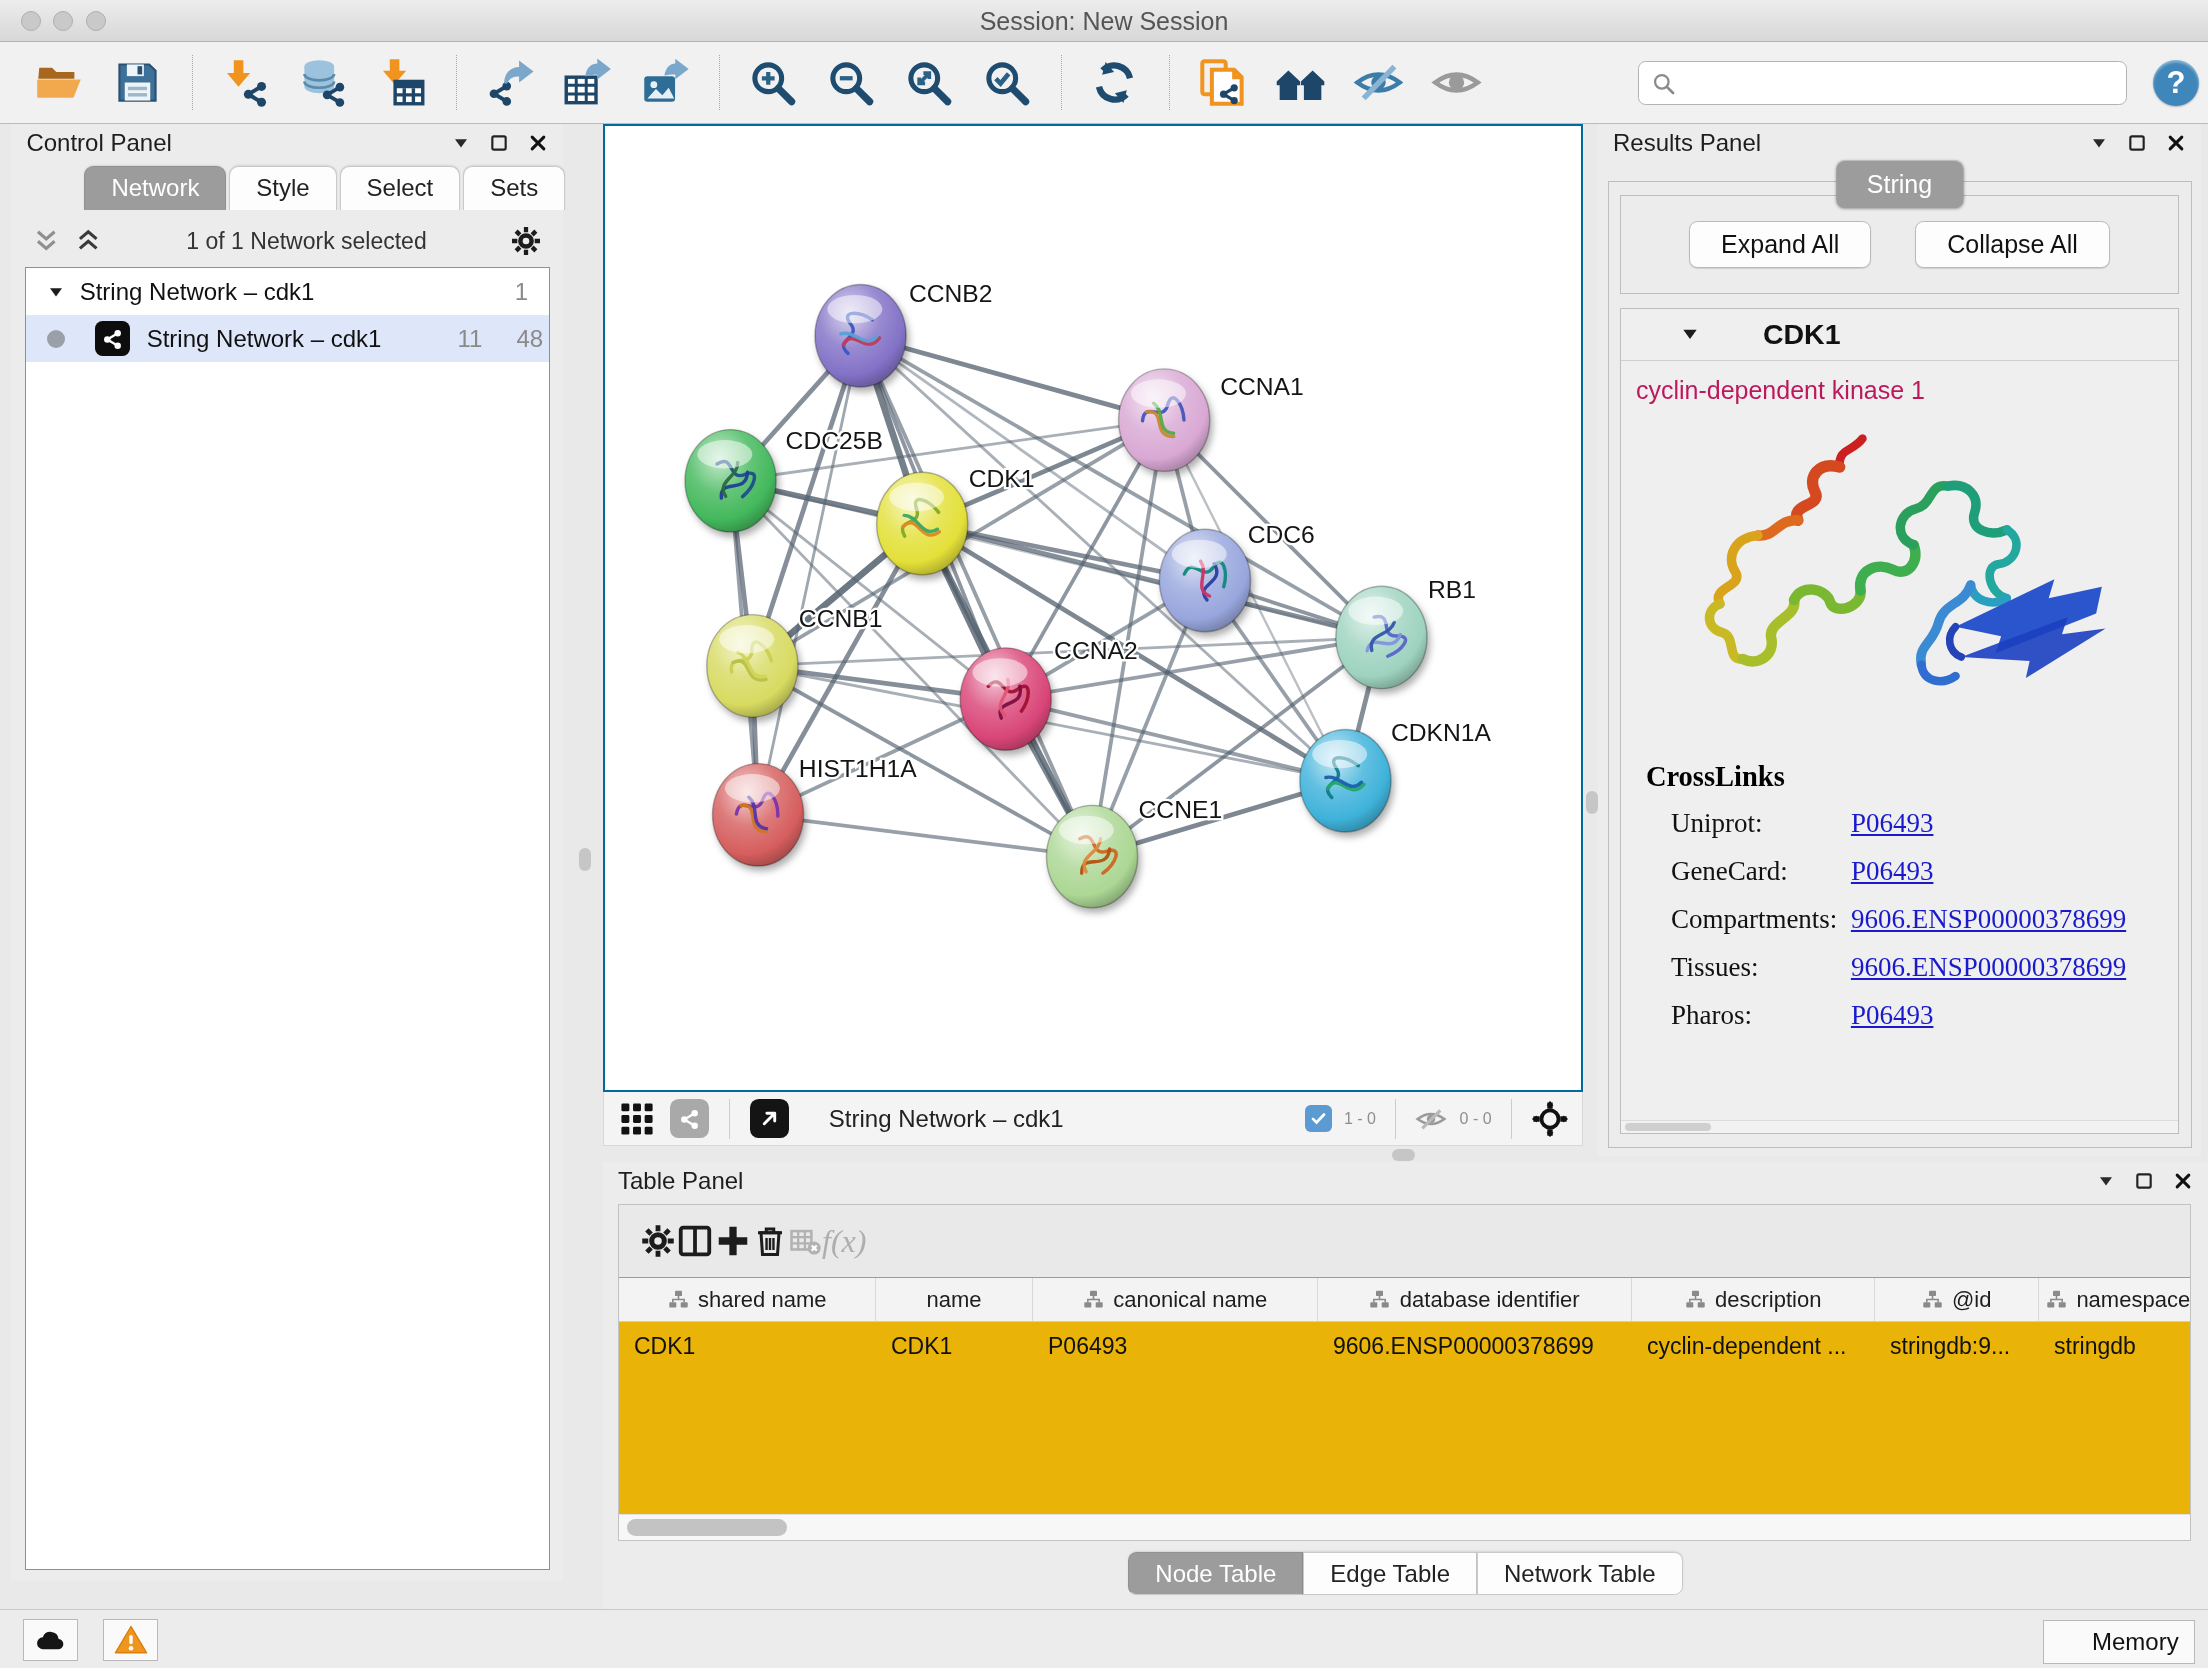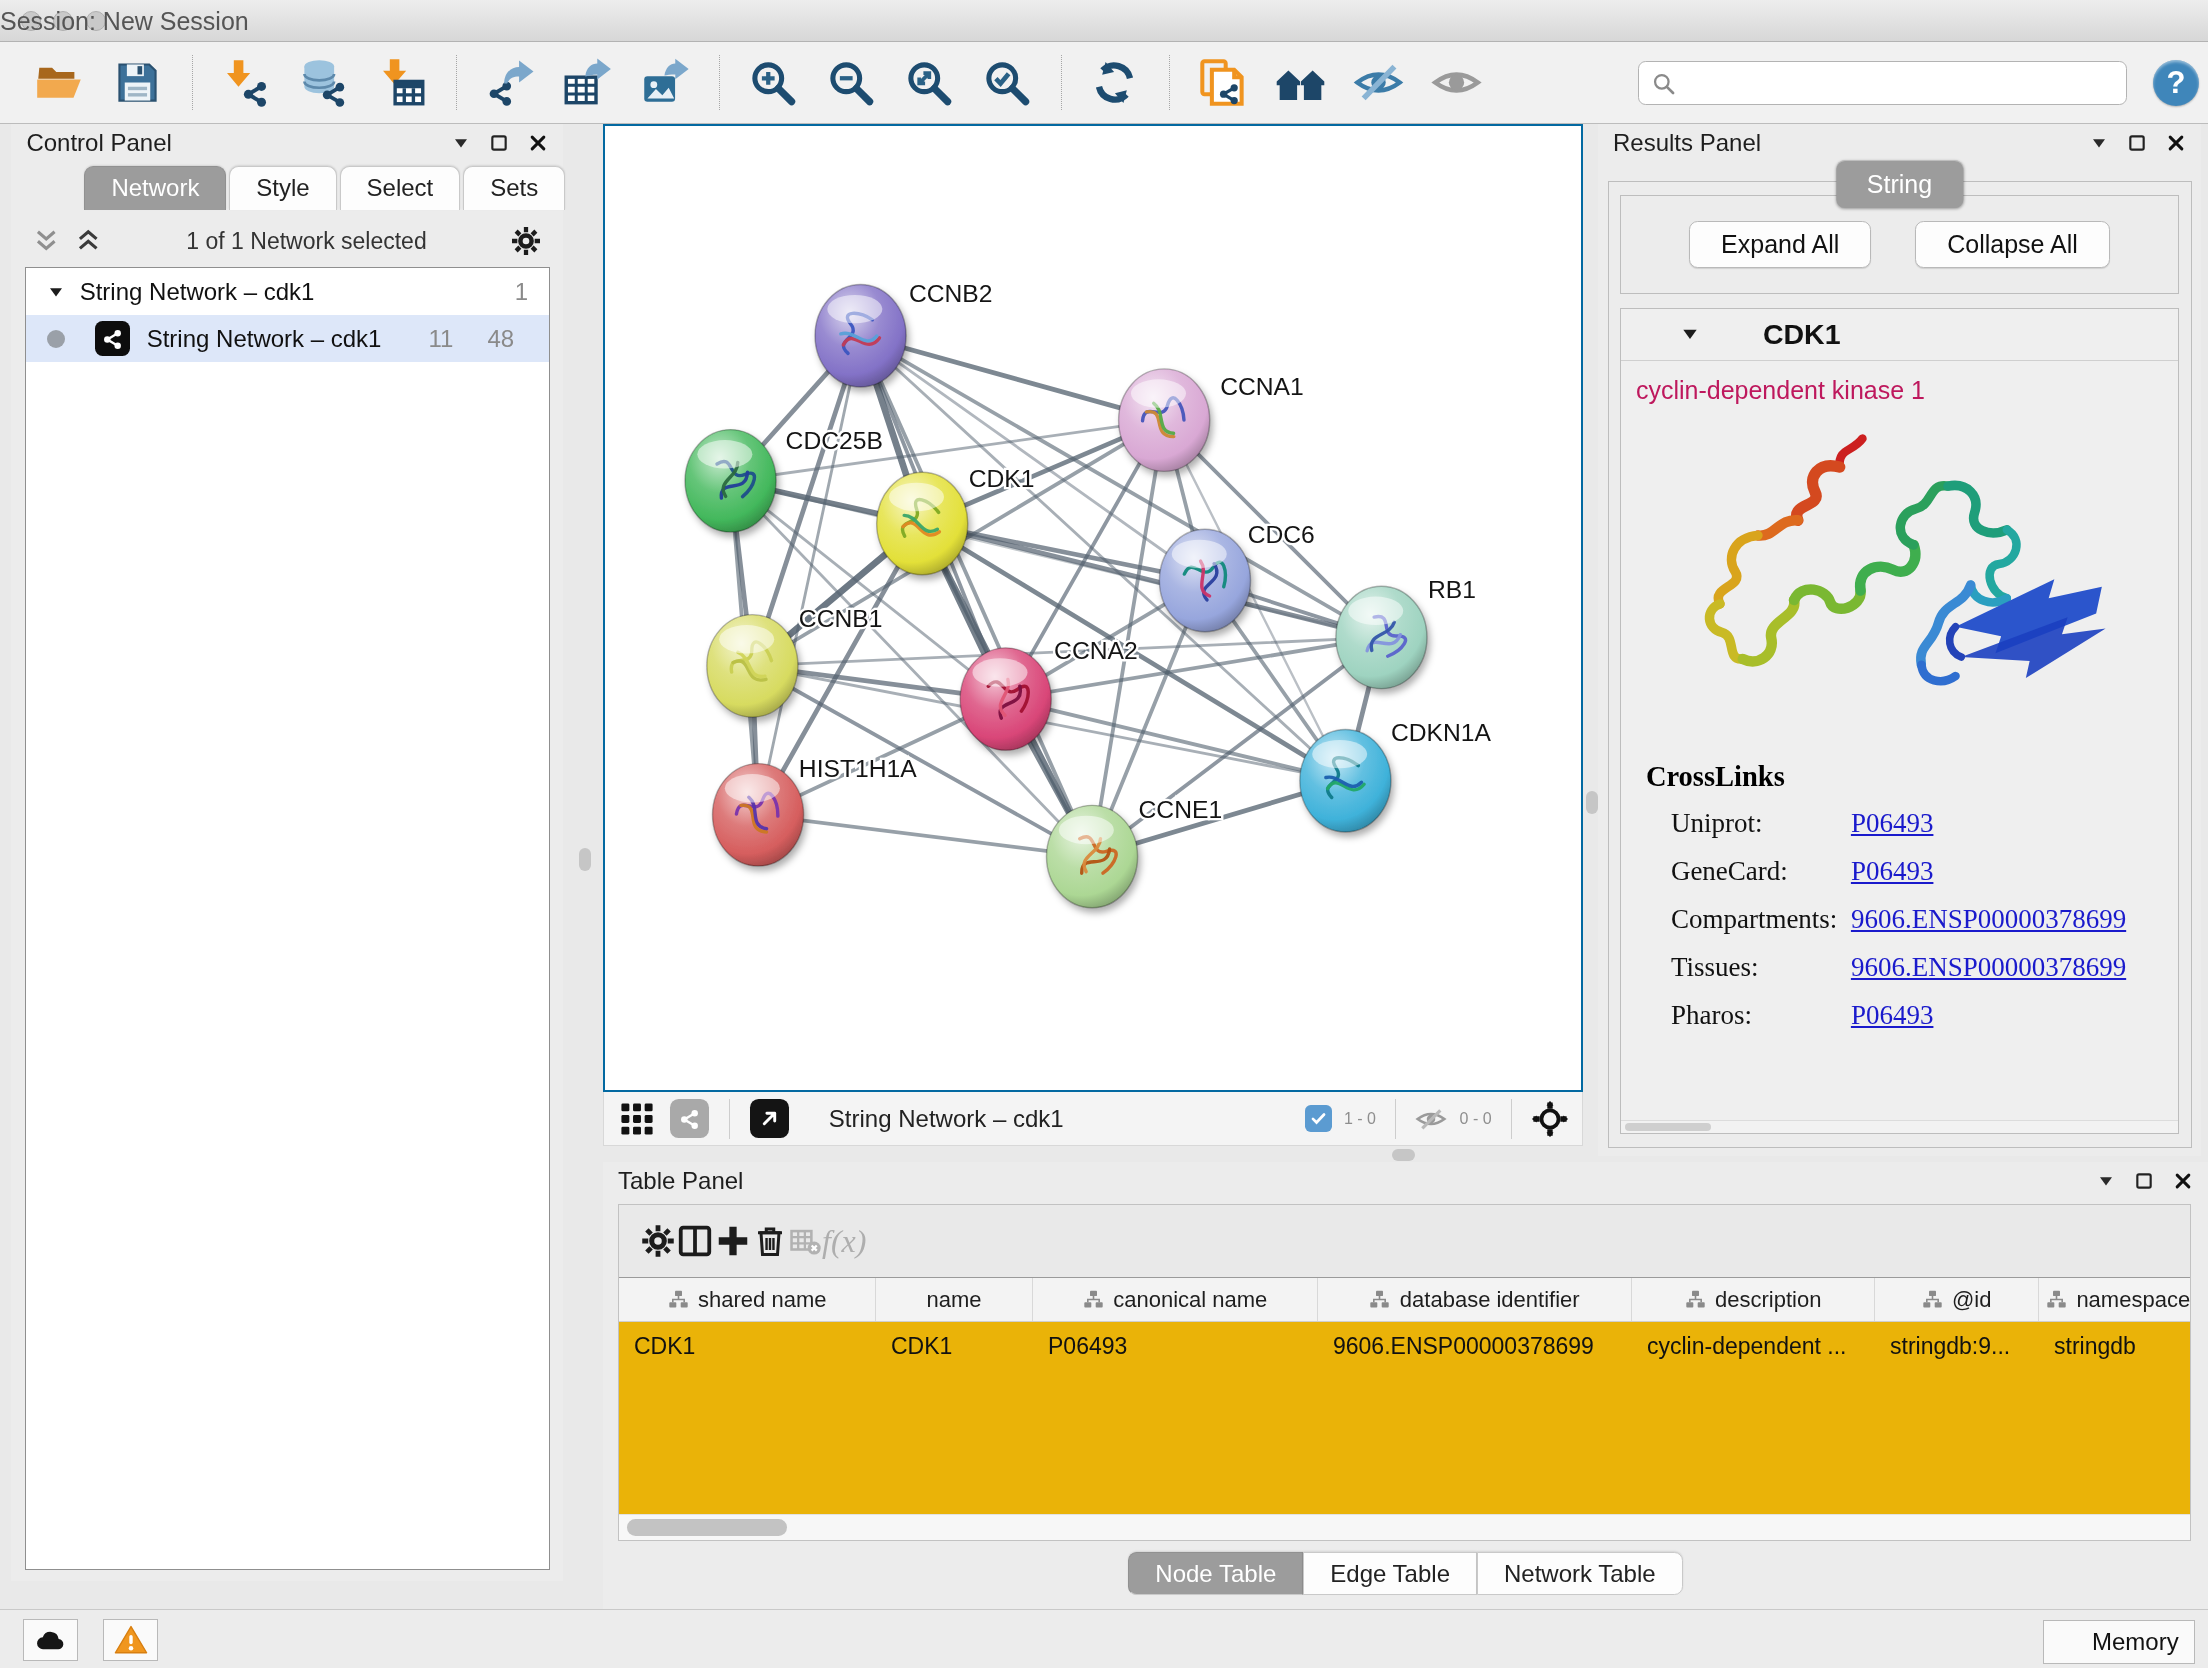--- a/index.html
+++ b/index.html
@@ -5,21 +5,21 @@
   * { margin:0; padding:0; box-sizing:border-box; }
   html,body { width:2208px; height:1668px; overflow:hidden; }
   body { font-family:"Liberation Sans", sans-serif; background:#e9e9e9; position:relative; }
 
   
   .titlebar { position:absolute; left:0; top:0; width:2208px; height:42px;
     background:linear-gradient(#ededed,#d7d7d7); border-bottom:1px solid #b3b3b3; }
   .tl-group { position:absolute; left:21px; top:10.5px; display:flex; gap:12.4px; }
   .tl { width:20px; height:20px; border-radius:50%; background:#c9c9c9; border:1px solid #afafaf; }
   .win-title { position:absolute; left:0; right:0; top:0; height:42px; line-height:42px;
-    text-align:left; font-size:25px; color:#555; }
+    text-align:center; font-size:25px; color:#555; }
 
   
   .toolbar { position:absolute; left:0; top:42px; width:2208px; height:82px; background:#f1f1f1;
     border-bottom:1px solid #bcbcbc; display:flex; align-items:center; padding-left:32px; }
   .tbtn { width:55px; height:59px; display:flex; align-items:center; justify-content:center; margin-right:23px; flex:none; }
   .tbtn svg { width:51px; height:51px; }
   .tdiv { width:0; height:55px; border-left:1.9px dotted #a6a6a6; margin:0 25px 0 3.8px; flex:none; }
   .search-wrap { position:absolute; left:1638px; top:19px; width:489px; height:44px; background:#fff;
     border:1px solid #b3b3b3; border-radius:7.6px; display:flex; align-items:center; padding:0 11.4px; }
   .search-wrap svg { width:27px; height:27px; margin-right:9.5px; flex:none; }
@@ -47,21 +47,21 @@
   .cp-status { flex:1; text-align:center; font-size:23px; color:#333; }
   .tree-box { flex:1; margin:1.9px 13.3px 11.4px; background:#fff; border:1.9px solid #8f8f8f; overflow:hidden; }
   .tree-row { height:47px; display:flex; align-items:center; font-size:24px; color:#111; }
   .tree-row.root { padding-left:21px; gap:15px; }
   .tree-count { margin-left:auto; color:#8a8a8a; padding-right:21px; }
   .tree-row.selected { background:#dde7f9; padding-left:21px; }
   .dot { width:18px; height:18px; border-radius:50%; background:#9aa0a8; margin-right:30px; flex:none; }
   .string-ic { width:35px; height:35px; border-radius:7.6px; background:#0d0d0d; display:flex;
     align-items:center; justify-content:center; margin-right:17px; flex:none; }
   .string-ic svg { width:25px; height:25px; }
-  .tree-counts { margin-left:auto; display:flex; gap:34px; color:#8a8a8a; padding-right:35px; }
+  .tree-counts { margin-left:auto; display:flex; gap:34px; color:#8a8a8a; padding-right:6px; }
 
   
   .network-view { position:absolute; left:603px; top:124px; width:980px; }
   .net-canvas { position:relative; width:980px; height:968px; background:#fff; border:2px solid #0369a1; }
   .net-canvas svg { position:absolute; inset:0; width:100%; height:100%; }
   .net-label { font-size:26px; fill:#141414; paint-order:stroke; stroke:#ffffff; stroke-width:5px;
     font-family:"Liberation Sans",sans-serif; }
   .net-toolbar { height:54px; background:#f4f4f4; border:1px solid #d8d8d8; border-top:none;
     display:flex; align-items:center; padding:0 13.3px; gap:13.3px; }
   .nt-title { font-size:24px; color:#222; margin-left:27px; }

